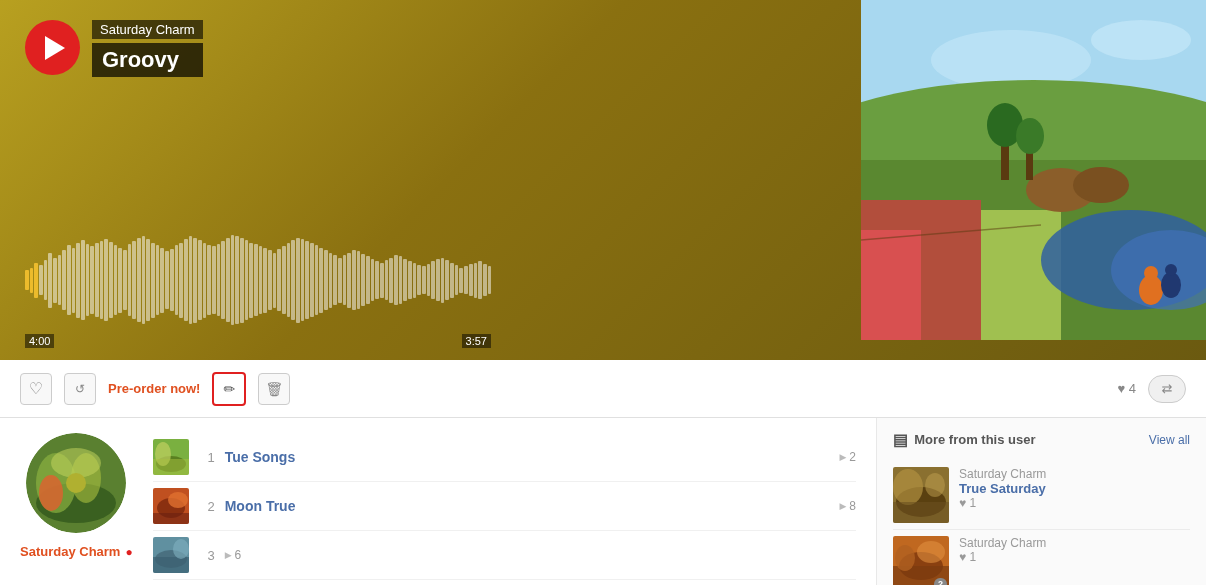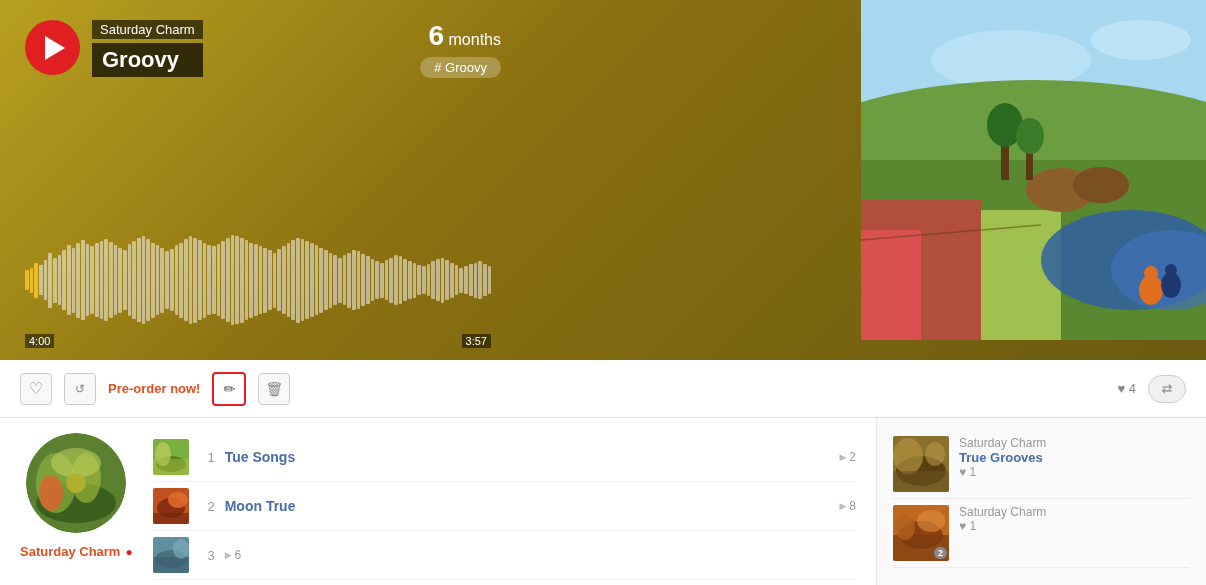--- a/index.html
+++ b/index.html
@@ -434,29 +434,20 @@
   <div class="banner-left">
 
     <div class="play-section">
       <div class="play-btn"></div>
       <div class="track-info">
         <span class="artist-name-banner">Saturday Charm</span>
         <span class="track-title-banner">Groovy</span>
       </div>
     </div>
 
-    <div class="banner-stats">
-      <div>
-        <span class="months-text">6</span>
-        <span class="months-label">months</span>
-      </div>
-      <div>
-        <span class="tag-pill"># Groovy</span>
-      </div>
-    </div>
 
     <div class="waveform-container">
       <div class="waveform" id="waveform">
           <div class="waveform-bar played" style="height: 20%;"></div>
           <div class="waveform-bar played" style="height: 25%;"></div>
           <div class="waveform-bar played" style="height: 35%;"></div>
           <div class="waveform-bar" style="height: 30%;"></div>
           <div class="waveform-bar" style="height: 40%;"></div>
           <div class="waveform-bar" style="height: 55%;"></div>
           <div class="waveform-bar" style="height: 45%;"></div>
@@ -669,34 +660,38 @@
             <ellipse cx="28" cy="12" rx="8" ry="10" fill="#80b0c0" opacity="0.6"></ellipse>
           </svg>
         </div>
         <span class="track-num">3</span>
         <span class="track-plays">6</span>
       </div>
     </div>
   </div>
 
   <div class="right-sidebar">
+    <div class="sidebar-header">
+      <span class="sidebar-title">More from this user</span>
+      <span class="view-all-link">View all</span>
+    </div>
 
     <div class="sidebar-item">
       <div class="sidebar-item-thumb">
         <svg viewBox="0 0 56 56" xmlns="http://www.w3.org/2000/svg">
           <rect width="56" height="56" fill="#8a7030"></rect>
           <ellipse cx="28" cy="35" rx="25" ry="15" fill="#5a4010"></ellipse>
           <ellipse cx="15" cy="20" rx="15" ry="18" fill="#b09040" opacity="0.7"></ellipse>
           <rect x="0" y="35" width="56" height="21" fill="#6a5020" opacity="0.6"></rect>
           <ellipse cx="42" cy="18" rx="10" ry="12" fill="#c0a050" opacity="0.5"></ellipse>
         </svg>
       </div>
       <div class="sidebar-item-info">
         <div class="sidebar-artist">Saturday Charm</div>
-        <div class="sidebar-track">True Grooves</div>
+        <div class="sidebar-track">True Saturday</div>
         <div class="sidebar-likes">♥ 1</div>
       </div>
     </div>
 
     <div class="sidebar-item">
       <div class="sidebar-item-thumb" style="position:relative;">
         <svg viewBox="0 0 56 56" xmlns="http://www.w3.org/2000/svg">
           <rect width="56" height="56" fill="#c06820"></rect>
           <ellipse cx="28" cy="30" rx="22" ry="14" fill="#8a4010"></ellipse>
           <rect x="0" y="30" width="56" height="26" fill="#7a3a10" opacity="0.7"></rect>

